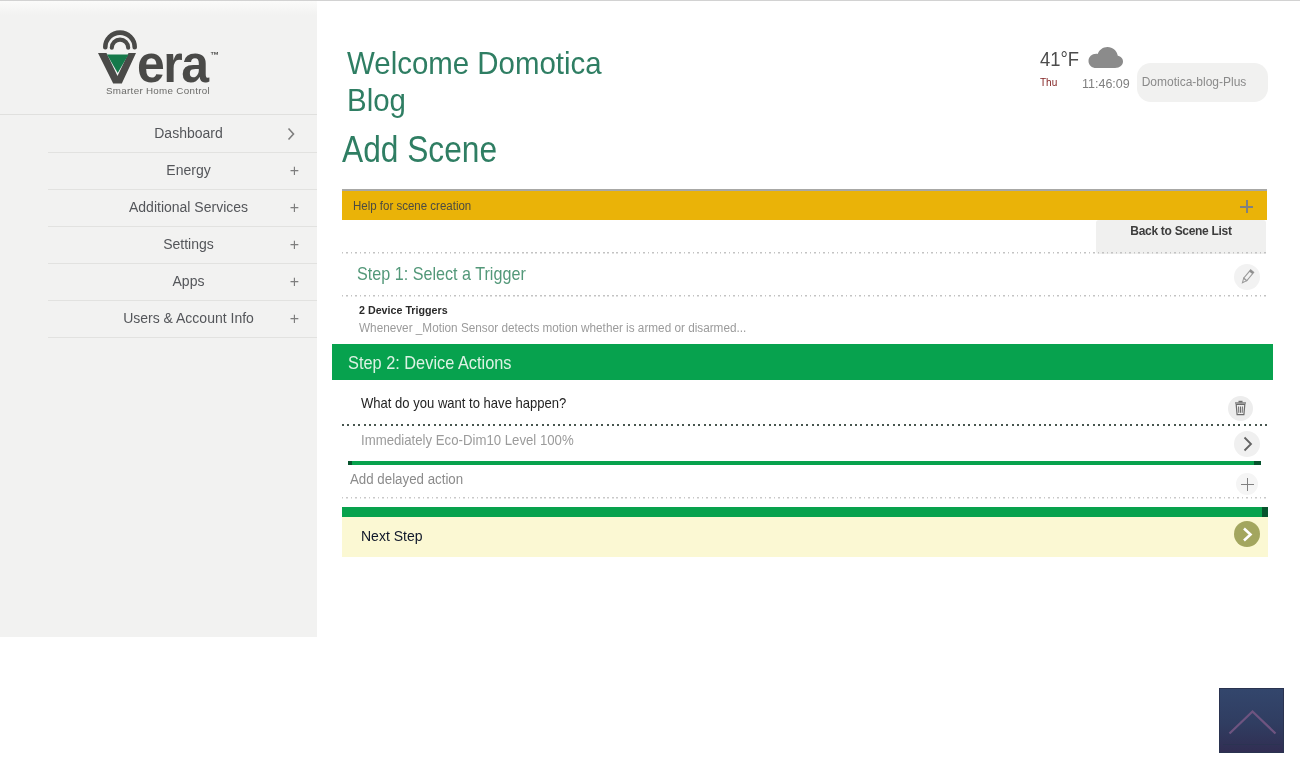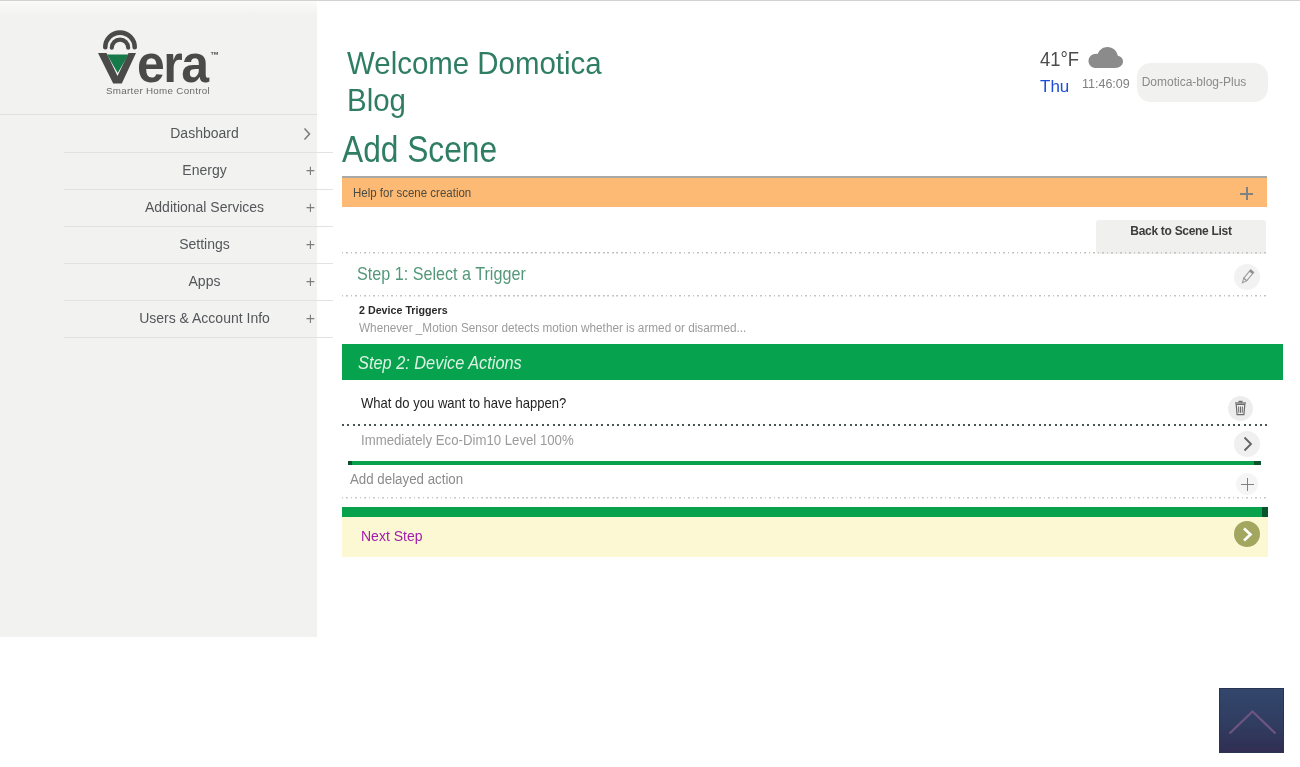--- a/index.html
+++ b/index.html
@@ -5,21 +5,21 @@
 <style>
   * { margin:0; padding:0; box-sizing:border-box; }
   html,body { width:1300px; height:767px; overflow:hidden; background:#fff;
     font-family:"Liberation Sans", sans-serif; }
   #page { position:relative; width:1300px; height:767px; border-top:1px solid #d2d2d2; }
 
   
   #sidebar { position:absolute; left:0; top:0; width:317px; height:636px; background:#f2f2f1;text-align:center; }
   #logoarea { position:absolute; left:0; top:0; width:317px; height:114px;
     border-bottom:1px solid #e0e0de; background:linear-gradient(180deg,#fbfbfa 0%,#f2f2f1 14px); }
-  #menu { position:absolute; left:16px; top:115px; width:317px;padding-left:48px; }
+  #menu { position:absolute; left:0; top:115px; width:317px;padding-left:48px; }
   .mitem { position:relative; height:37px; border-bottom:1px solid #e2e2e0;
     font-size:14px; color:#54565a; line-height:35px; padding-left:12px; }
   .mitem .ic { position:absolute; right:18px; top:0; height:37px; line-height:35px;
     color:#7e7e7e; font-size:16px; }
   .mitem .chev { position:absolute; right:22px; top:11px; width:8px; height:14px; }
   .mitem .chev svg { display:block; }
   .mactive { background:#046e42; color:#def0e6; }
   .mactive .circ { position:absolute; right:17px; top:9px; width:18px; height:18px;
     border-radius:50%; background:#024a2c; }
   .mactive .circ svg { position:absolute; left:5px; top:4px; }
@@ -30,68 +30,68 @@
   .welcome { position:absolute; left:347px; top:44px; width:330px;
     font-size:32px; line-height:37px; color:#2f7e63; font-weight:400;
     transform:scaleX(0.92); transform-origin:left top; }
   .addscene { position:absolute; left:342px; top:128px; font-size:36px; color:#2f7e63;
     transform:scaleX(0.88); transform-origin:left top; }
 
   
   .wtemp { position:absolute; left:1040px; top:48px; font-size:20px; line-height:20px; color:#4c4c4c;
     transform:scaleX(0.92); transform-origin:left top; }
   .wcloud { position:absolute; left:1088px; top:45px; }
-  .wday { position:absolute; left:1040px; top:76px; font-size:17px; color:#1d4ed8; }
+  .wday { position:absolute; left:1040px; top:76px; font-size:10px; color:#7f1d1d; }
   .wtime { position:absolute; left:1082px; top:76px; font-size:12.5px; color:#7f7f7f; }
   .unitbtn { position:absolute; left:1137px; top:62px; width:131px; height:39px;
     background:#f1f1f0; border-radius:14px; text-align:center; line-height:39px;
     font-size:12px; color:#8a8a8a; padding-right:17px; }
 
   
-  .helpbar { position:absolute; left:342px; top:175px; width:925px; height:31px;
-    background:#fdba74; border-top:2px solid #a8a8a6;text-decoration:underline; }
+  .helpbar { position:absolute; left:342px; top:188px; width:925px; height:31px;
+    background:#eab308; border-top:2px solid #a8a8a6;text-decoration:underline; }
   .helpbar .txt { position:absolute; left:11px; top:8px; font-size:12.5px; color:#4b4b42; transform:scaleX(0.92); transform-origin:left top; }
   .plus { position:absolute; width:13px; height:13px; }
   .plus:before { content:""; position:absolute; left:6px; top:0; width:1.6px; height:13px; background:#818181; }
   .plus:after  { content:""; position:absolute; left:0; top:6px; width:13px; height:1.6px; background:#818181; }
 
   .backbtn { position:absolute; left:1096px; top:219px; width:170px; height:34px;
     background:#f0f0ef; border-radius:3px; text-align:center; line-height:23px;
     font-size:12px; font-weight:bold; color:#3c3c3c; letter-spacing:-0.3px; }
 
   .dotsep { position:absolute; left:342px; width:925px; height:2px;
     background:repeating-linear-gradient(90deg,#c3c3c3 0 1.5px,transparent 1.5px 4.5px);
     background-size:100% 1.5px; background-repeat:no-repeat; }
 
   .step1h { position:absolute; left:357px; top:262px; font-size:19px; color:#539879; transform:scaleX(0.85); transform-origin:left top; }
   .iconcirc { position:absolute; border-radius:50%; }
 
   .trig1 { position:absolute; left:359px; top:303px; font-size:11.5px; font-weight:bold; color:#2a2a2a; transform:scaleX(0.93); transform-origin:left top; }
   .trig2 { position:absolute; left:359px; top:320px; font-size:12.5px; color:#9b9b9b; transform:scaleX(0.94); transform-origin:left top; }
 
-  .step2bar { position:absolute; left:342px; top:343px; width:941px; height:36px; background:#07a24e;font-style:italic; }
+  .step2bar { position:absolute; left:332px; top:343px; width:941px; height:36px; background:#07a24e; }
   .step2bar span { position:absolute; left:16px; top:8px; font-size:19px; color:#ddf2e4; transform:scaleX(0.86); transform-origin:left top; }
 
   .row1txt { position:absolute; left:361px; top:394px; font-size:14.5px; color:#242424; transform:scaleX(0.9); transform-origin:left top; }
   .darkdots { position:absolute; left:342px; top:423px; width:926px; height:2px;
     background:repeating-linear-gradient(90deg,#48564f 0 2px,transparent 2px 5.4px);
     background-size:100% 2px; background-repeat:no-repeat; }
   .row2txt { position:absolute; left:361px; top:431px; font-size:14.5px; color:#9b9b9b; transform:scaleX(0.91); transform-origin:left top; }
   .slider { position:absolute; left:348px; top:460px; width:913px; height:3.5px; background:#08a24d; }
   .slider:before { content:""; position:absolute; left:0; top:0; width:4px; height:100%; background:#07542e; }
   .slider:after { content:""; position:absolute; right:0; top:0; width:7px; height:100%; background:#07542e; }
   .row3txt { position:absolute; left:350px; top:470px; font-size:14px; color:#8b8b8b; transform:scaleX(0.95); transform-origin:left top; }
   .ltdots { position:absolute; left:342px; top:496px; width:926px; height:2px;
     background:repeating-linear-gradient(90deg,#c9c9c9 0 1.5px,transparent 1.5px 4.5px);
     background-size:100% 1.5px; background-repeat:no-repeat; }
 
   .thickbar { position:absolute; left:342px; top:506px; width:926px; height:10px; background:#08a24d; }
   .thickbar:after { content:""; position:absolute; right:0; top:0; width:6px; height:100%; background:#07542e; }
   .nextbar { position:absolute; left:342px; top:516px; width:926px; height:40px; background:#fbf8d3; }
-  .nextbar span { position:absolute; left:19px; top:11px; font-size:14px; color:#a21caf; }
+  .nextbar span { position:absolute; left:19px; top:11px; font-size:14px; color:#0f172a; }
   .nextcirc { position:absolute; left:1234px; top:520px; width:26px; height:26px;
     border-radius:50%; background:#a3a65f; }
   .nextcirc svg { position:absolute; left:8px; top:6px; }
 
   .scrolltop { position:absolute; left:1219px; top:687px; width:65px; height:65px;
     background:linear-gradient(180deg,#33466c 0%, #303d61 55%, #312e53 100%);
     border:1px solid #2a3350; }
   .scrolltop svg { position:absolute; left:7px; top:18px; }
   .scrolltop .bline { position:absolute; left:3px; right:3px; bottom:7px; height:1px; background:#2b3352; }
 </style>

